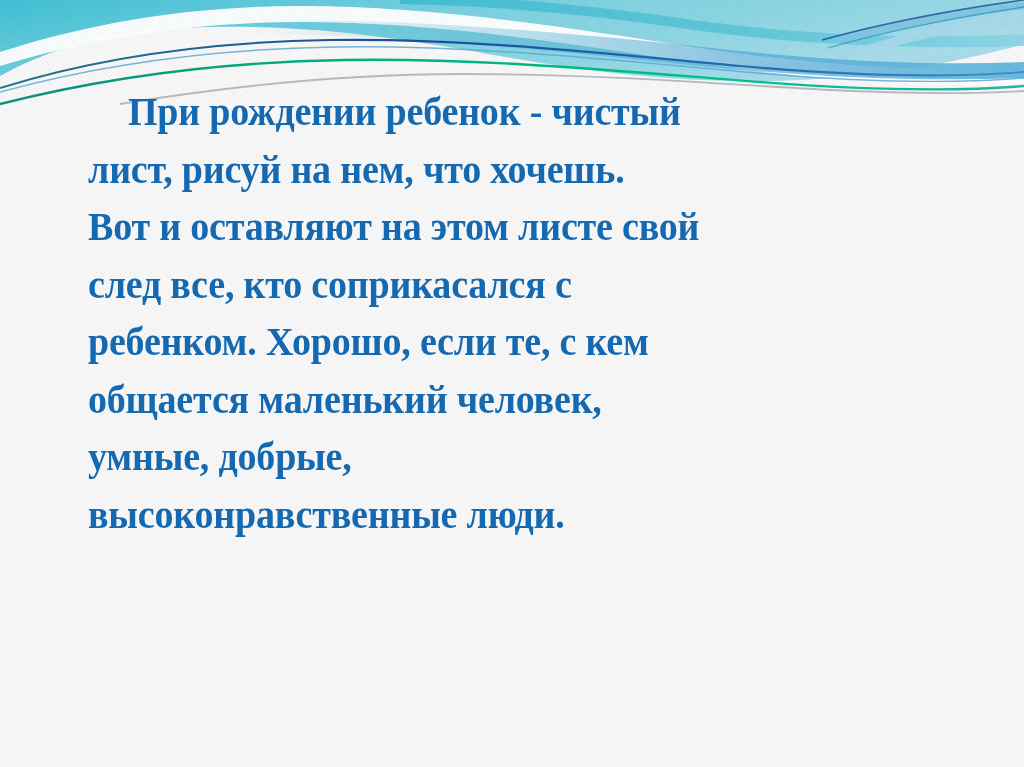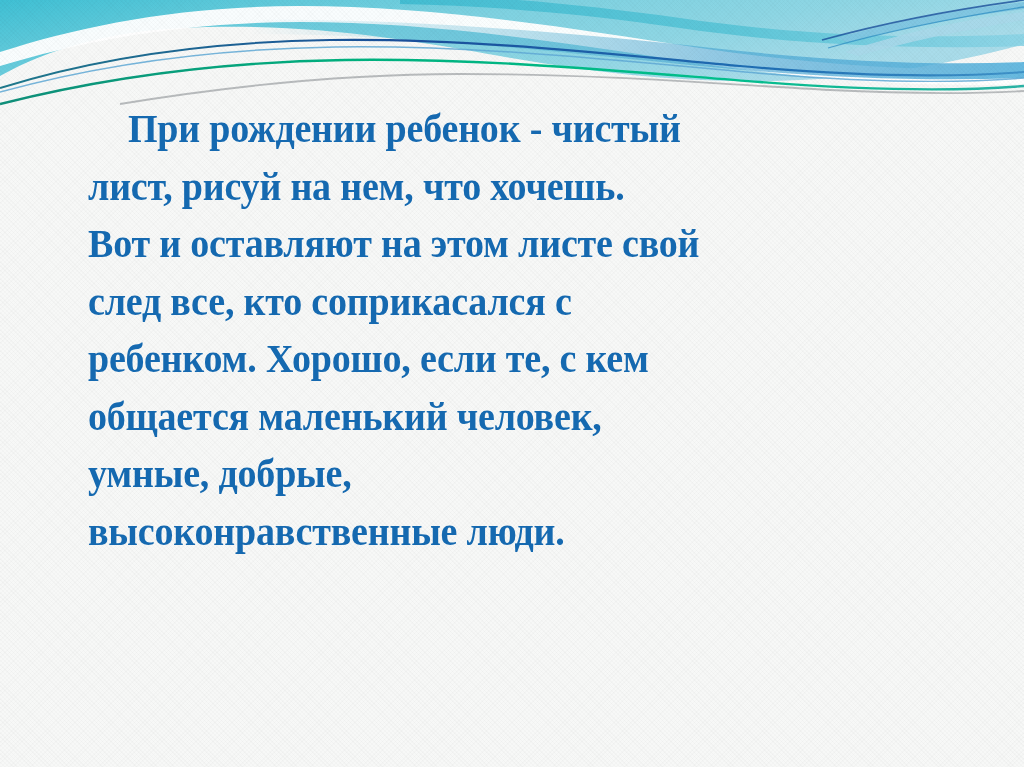--- a/index.html
+++ b/index.html
@@ -35,21 +35,21 @@
     top: 0;
     left: 0;
     width: 1024px;
     height: 120px;
     z-index: 1;
   }
   #content {
     position: absolute;
     z-index: 3;
     left: 88px;
-    top: 100px;
+    top: 83px;
     width: 872px;
   }
   .body-line {
     color: #1569b0;
     font-size: 40px;
     font-weight: bold;
     line-height: 57.5px;
     letter-spacing: -0.2px;
     white-space: nowrap;
     transform: scaleX(0.95);

